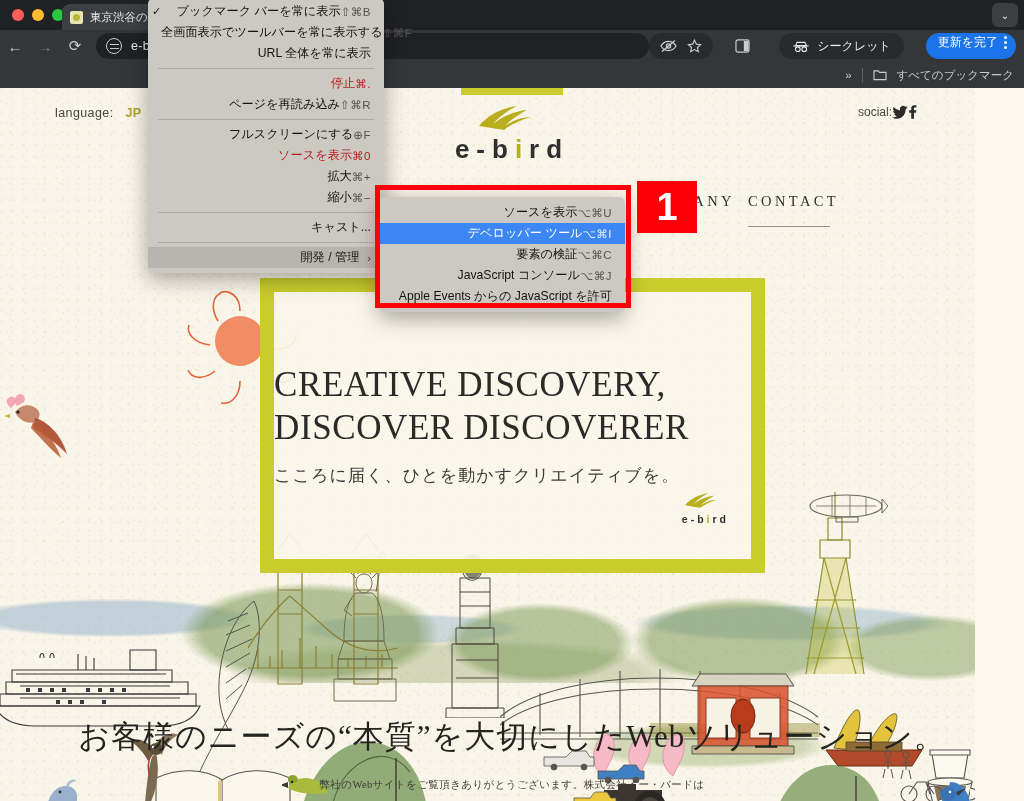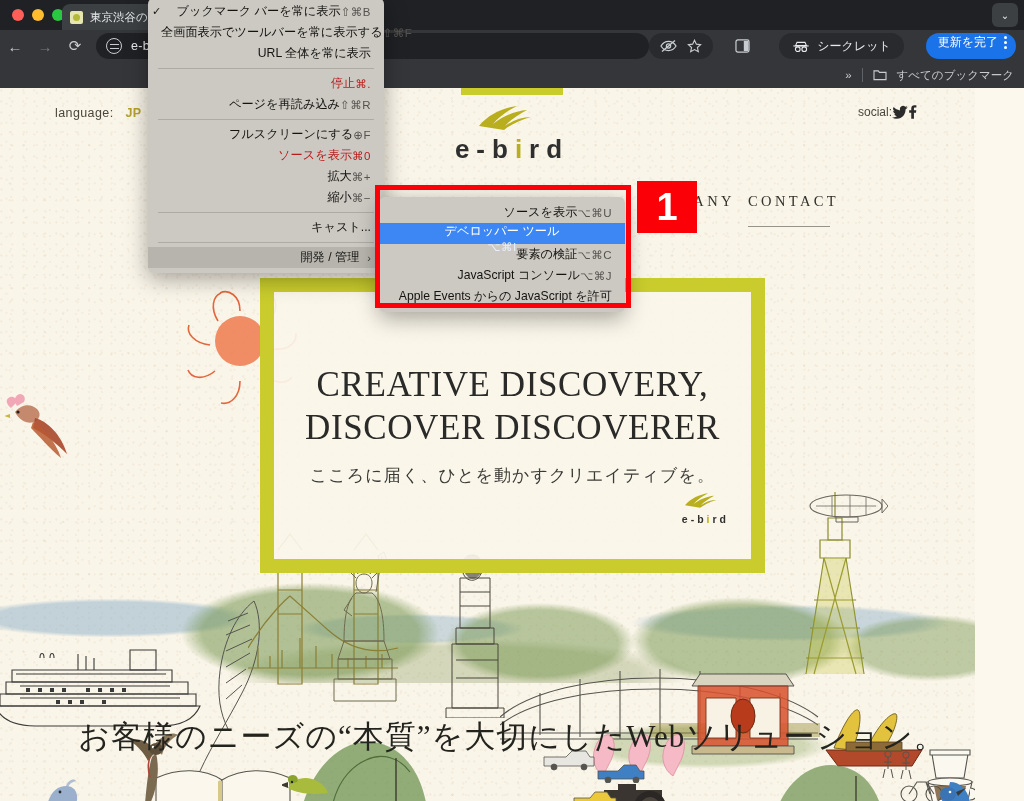--- a/index.html
+++ b/index.html
@@ -161,21 +161,21 @@
     background: radial-gradient(ellipse 165px 30px at 50% 60%, rgba(150,175,110,.42) 0 60%, transparent 76%);
   }
 
   
   .hero-frame {
     position: absolute; left: 260px; top: 190px; width: 505px; height: 295px;
     border: 14px solid #c9cc2c;
   }
   .hero-inner {
     position: absolute; inset: 0; background: rgba(250,245,233,.93);
-    display: flex; flex-direction: column; align-items: center; justify-content: center;
+    display: flex; flex-direction: column; align-items: flex-start; justify-content: center;
   }
   .hero-l1, .hero-l2 {
     font-family: "Liberation Serif", serif; font-size: 35px; color: #2a2a28;
     letter-spacing: .6px; white-space: nowrap; line-height: 1.22;
   }
   .hero-sub {
     font-family: "Liberation Serif", serif; font-size: 17px; color: #3a3a36;
     letter-spacing: 1.1px; margin-top: 14px; white-space: nowrap;
   }
   .hero-credit {
@@ -219,21 +219,21 @@
   .mi .lbl { flex: 1 1 auto; text-align: right; }
   .mi .acc { color: #55534e; font-size: 11.5px; letter-spacing: .5px; }
   .mi.dis .lbl, .mi.dis .acc { color: #b91c1c; }
   .mi.sel { background: #b7b4ad; }
   .mi .arrow { color: #3b3a36; font-size: 11px; margin-left: 8px; }
   .msep { height: 1px; background: #aeaba4; margin: 4px 10px; }
 
   .menu.sub {
     top: 197px; left: 379px; width: 246px;
   }
-  .mi.hl { background: #3d87f5; color: #fff; flex-direction: column; }
+  .mi.hl { background: #3d87f5; color: #fff; }
   .mi.hl .acc { color: #e6effd; }
 
   .redbox {
     position: absolute; left: 375px; top: 185px; width: 256px; height: 123px;
     border: 5px solid #fb0006; z-index: 70; pointer-events: none;
   }
   .stepnum {
     position: absolute; left: 637px; top: 181px; width: 60px; height: 52px;
     background: #fb0006; color: #fff; font-size: 38px; font-weight: bold;
     display: flex; align-items: center; justify-content: center; z-index: 71;
@@ -625,20 +625,21 @@
           <svg width="44" height="17" viewBox="0 0 72 28">
             <path d="M3 22c10-12 24-18 38-20-10 5-18 11-24 18 10-8 22-13 34-14-9 5-17 10-22 16 8-6 17-9 26-9-11 3-21 8-27 13z" fill="#b8ae1e"></path>
           </svg>
           <div class="w"><span>e-b</span><span class="i">i</span><span>rd</span></div>
         </div>
       </div>
     </div>
 
     <div class="bottom-band">
       <div class="bottom-head">お客様のニーズの“本質”を大切にしたWebソリューション。</div>
+      <div class="bottom-sub">弊社のWebサイトをご覧頂きありがとうございます。株式会社イー・バードは</div>
     </div>
   </div>
 
   <div class="menu main" id="mainmenu">
       <div class="mi">
         <span class="check">✓</span>
         <span class="lbl">ブックマーク バーを常に表示</span>
         <span class="acc">⇧⌘B</span>
       </div>
       <div class="mi">

